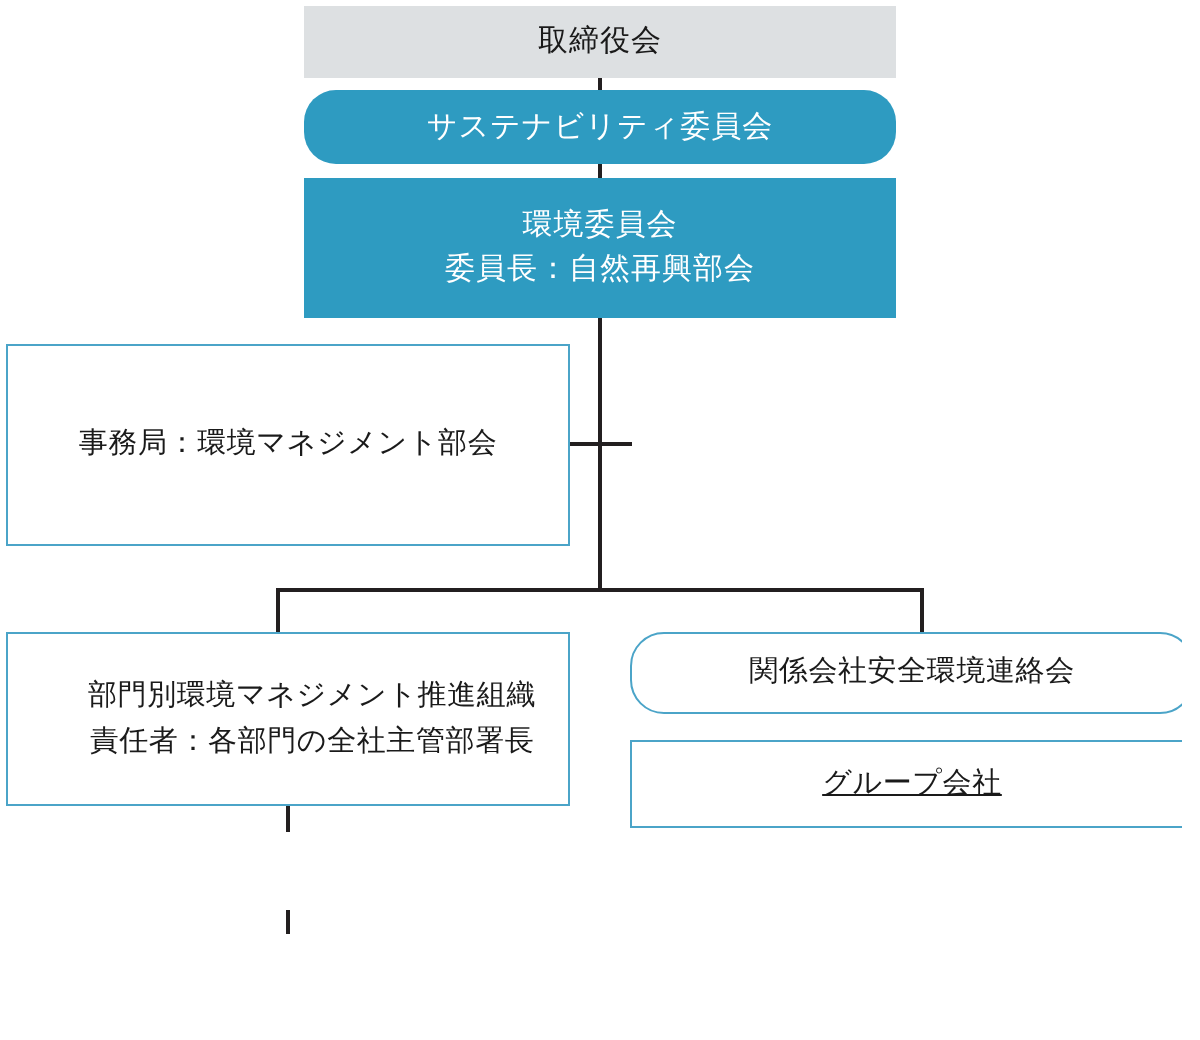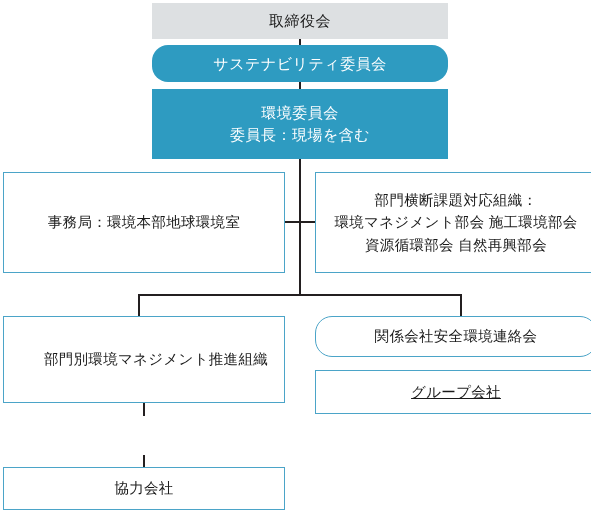--- a/index.html
+++ b/index.html
@@ -97,41 +97,34 @@
   <div class="box box-gray" style="left:152px; top:3px; width:296px; height:36px;">
     <span class="ln">取締役会</span>
   </div>
 
   <div class="box box-blue" style="left:152px; top:45px; width:296px; height:37px;border-radius:16px;">
     <span class="ln">サステナビリティ委員会</span>
   </div>
 
   <div class="box box-blue" style="left:152px; top:89px; width:296px; height:70px;">
     <span class="ln">環境委員会</span>
-    <span class="ln">委員長：現場を含む</span>
+    <span class="ln">委員長：自然再興部会</span>
   </div>
 
   <div class="box box-outline" style="left:3px; top:172px; width:282px; height:101px;">
-    <span class="ln">事務局：環境本部地球環境室</span>
+    <span class="ln">事務局：環境マネジメント部会</span>
   </div>
 
-  <div class="box box-outline" style="left:315px; top:172px; width:282px; height:101px;">
-    <span class="ln">部門横断課題対応組織：</span>
-    <span class="ln">環境マネジメント部会 施工環境部会</span>
-    <span class="ln">資源循環部会 自然再興部会</span>
-  </div>
 
   <div class="box box-outline" style="left:3px; top:316px; width:282px; height:87px;padding-left:24px;">
     <span class="ln">部門別環境マネジメント推進組織</span>
+    <span class="ln">責任者：各部門の全社主管部署長</span>
   </div>
 
 
-  <div class="box box-outline" style="left:3px; top:467px; width:282px; height:43px;">
-    <span class="ln">協力会社</span>
-  </div>
 
   <div class="box box-outline" style="left:315px; top:316px; width:282px; height:41px;border-radius:17px;">
     <span class="ln">関係会社安全環境連絡会</span>
   </div>
 
   <div class="box box-outline" style="left:315px; top:370px; width:282px; height:44px;text-decoration:underline;">
     <span class="ln">グループ会社</span>
   </div>
 
 </div>

